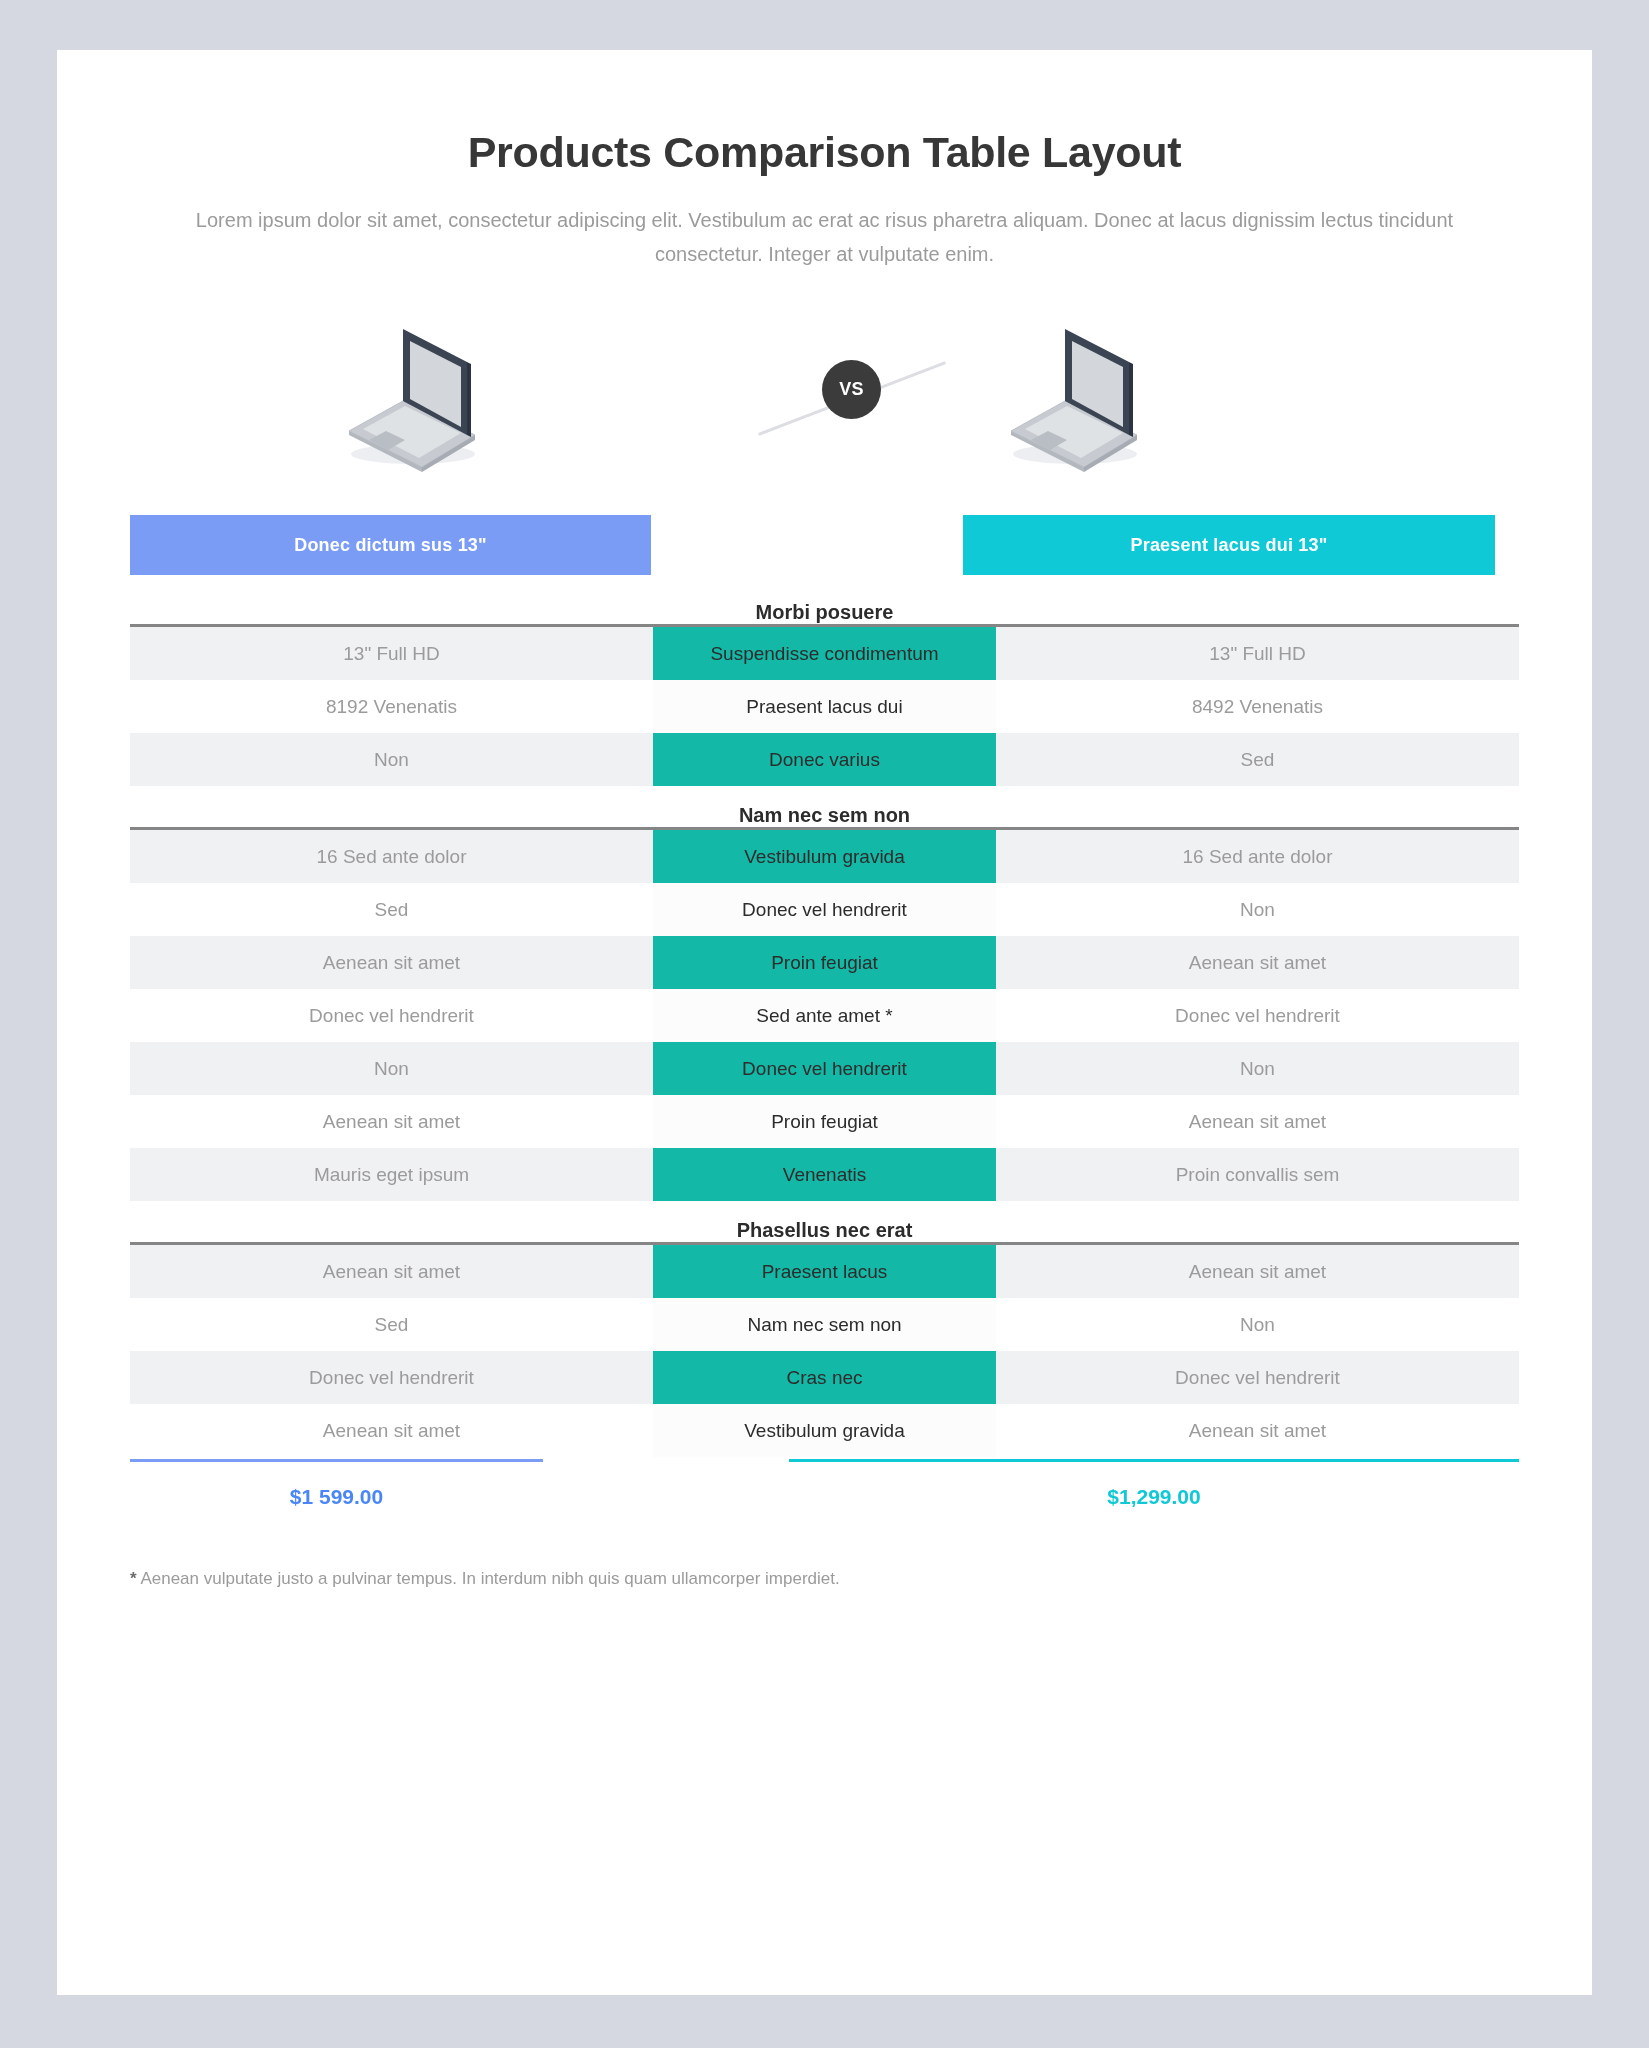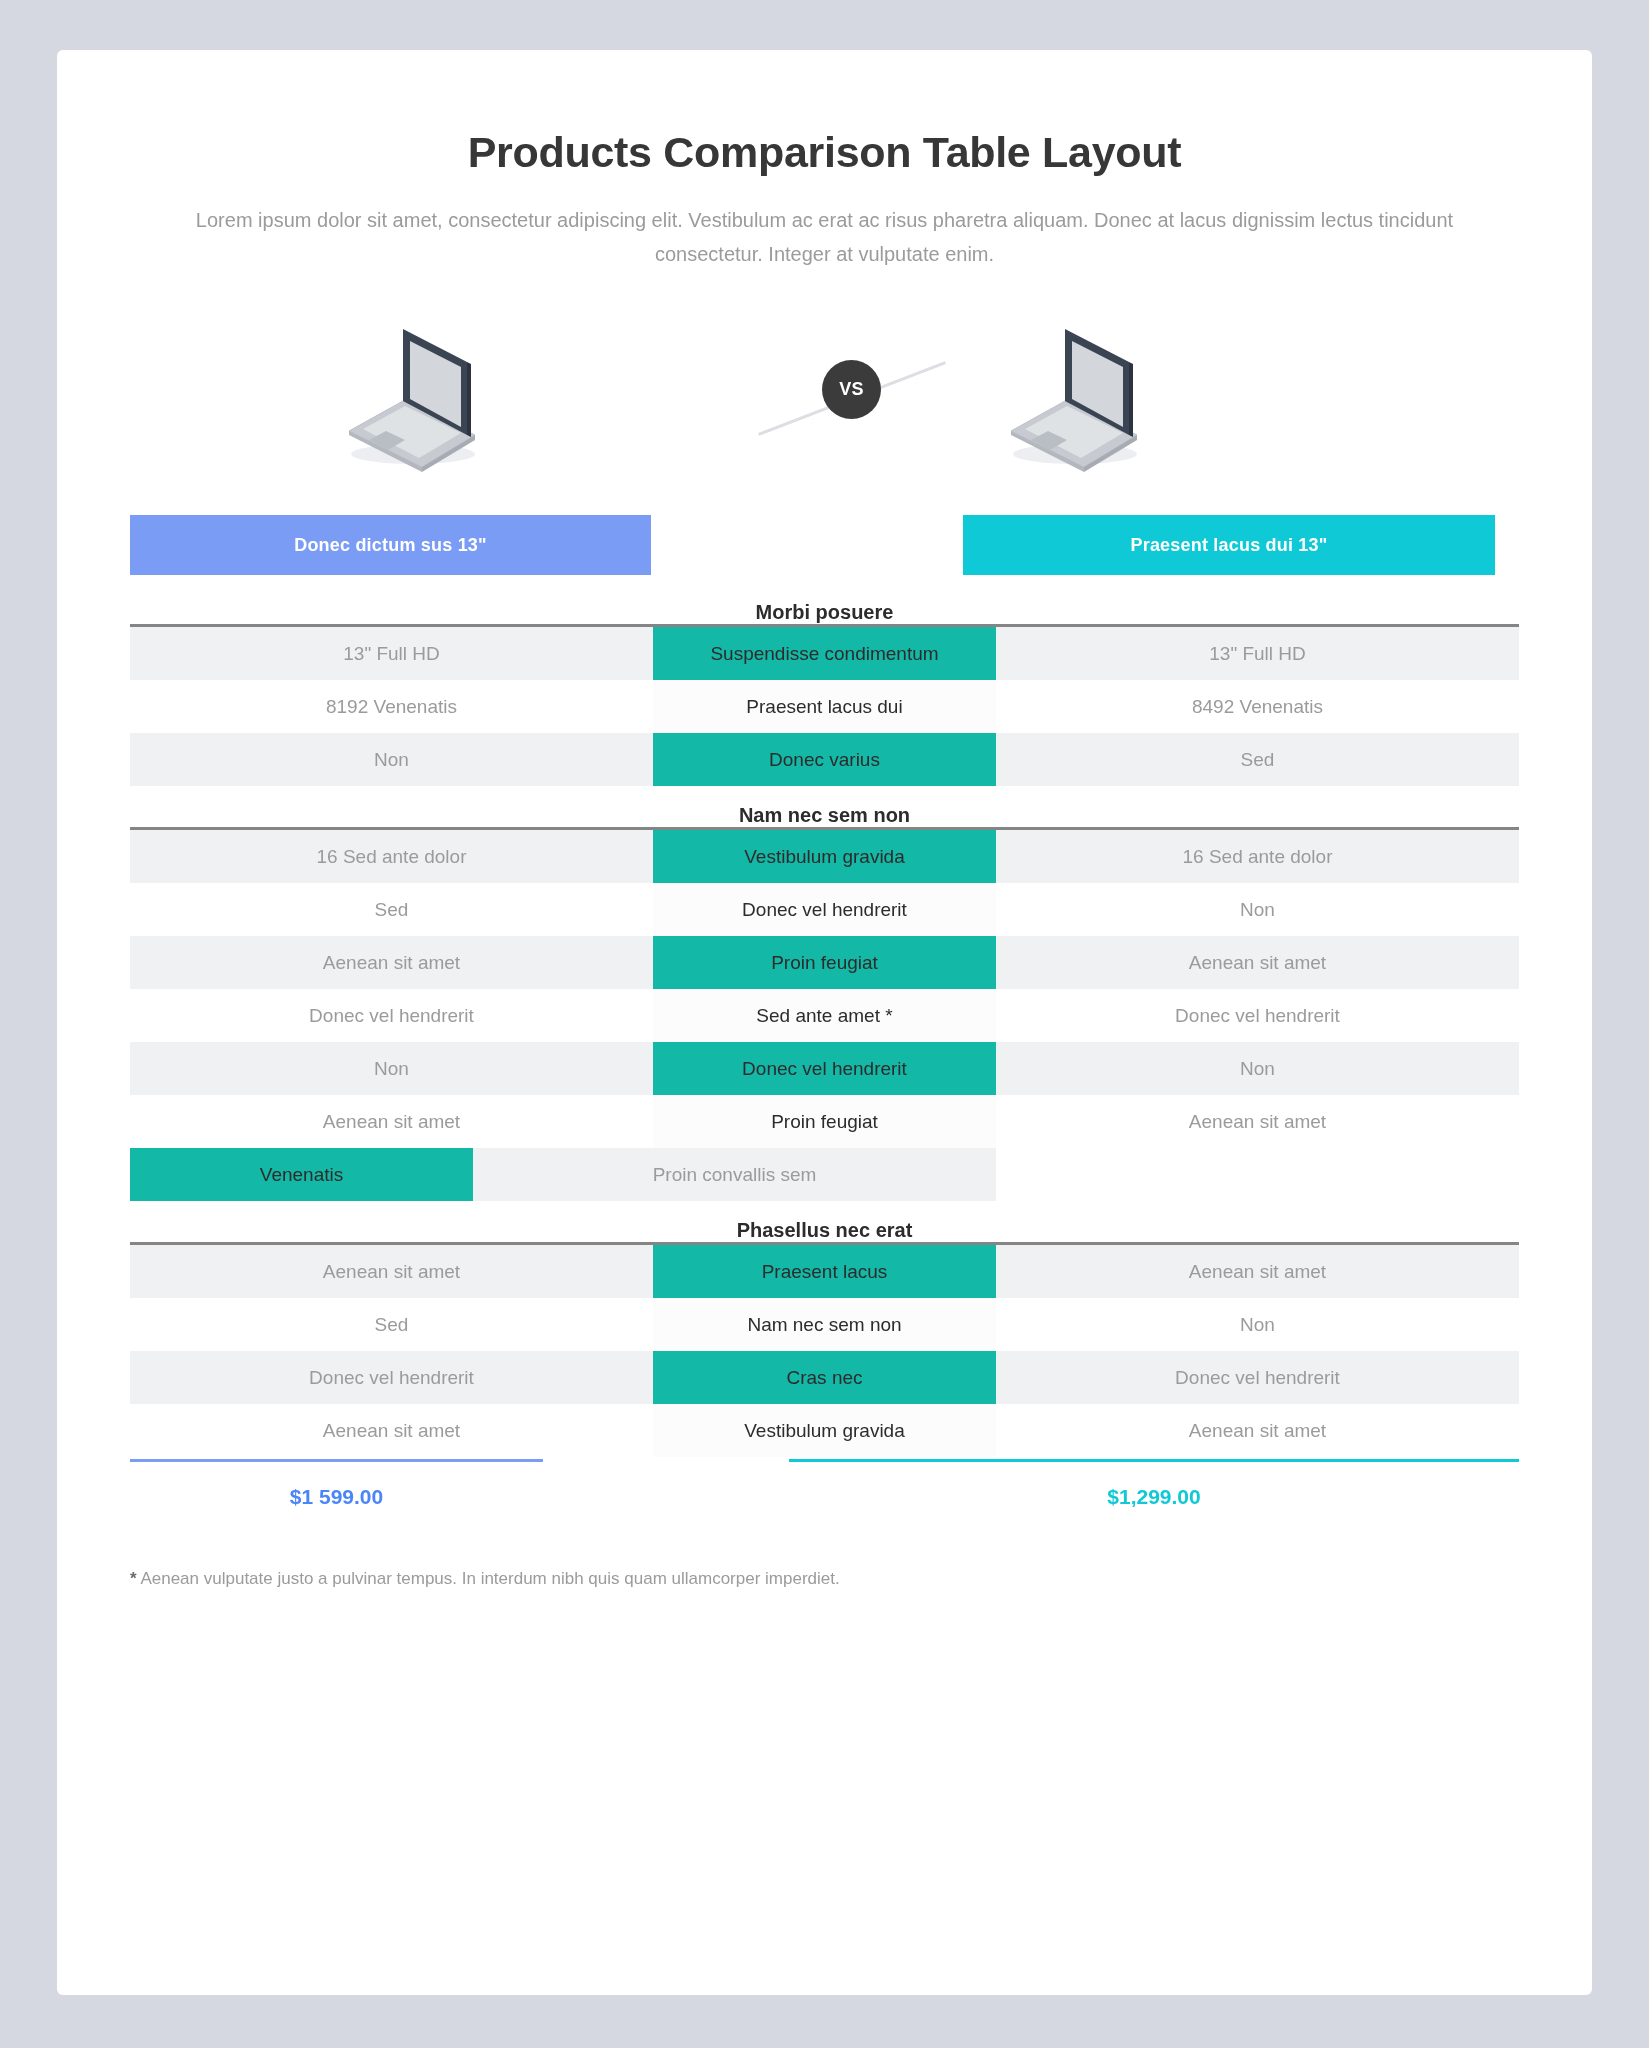--- a/index.html
+++ b/index.html
@@ -19,21 +19,20 @@
     overflow: hidden;
   }
 
   .card {
     position: absolute;
     left: 57px;
     top: 50px;
     width: 1535px;
     height: 1945px;
     background: #ffffff;
-    border-radius: 6px;
   }
 
   
   .page-title {
     text-align: center;
     font-size: 43px;
     font-weight: bold;
     color: #373737;
     letter-spacing: -0.3px;
     margin-top: 78px;
@@ -303,20 +302,21 @@
         <div class="cell side">Non</div>
         <div class="cell mid">Donec vel hendrerit</div>
         <div class="cell side">Non</div>
       </div>
       <div class="row">
         <div class="cell side">Aenean sit amet</div>
         <div class="cell mid">Proin feugiat</div>
         <div class="cell side">Aenean sit amet</div>
       </div>
       <div class="row shaded">
+        <div class="cell side">Mauris eget ipsum</div>
         <div class="cell mid">Venenatis</div>
         <div class="cell side">Proin convallis sem</div>
       </div>
 
       <div class="section-title">Phasellus nec erat</div>
       <div class="section-rule"></div>
 
       <div class="row shaded">
         <div class="cell side">Aenean sit amet</div>
         <div class="cell mid">Praesent lacus</div>

